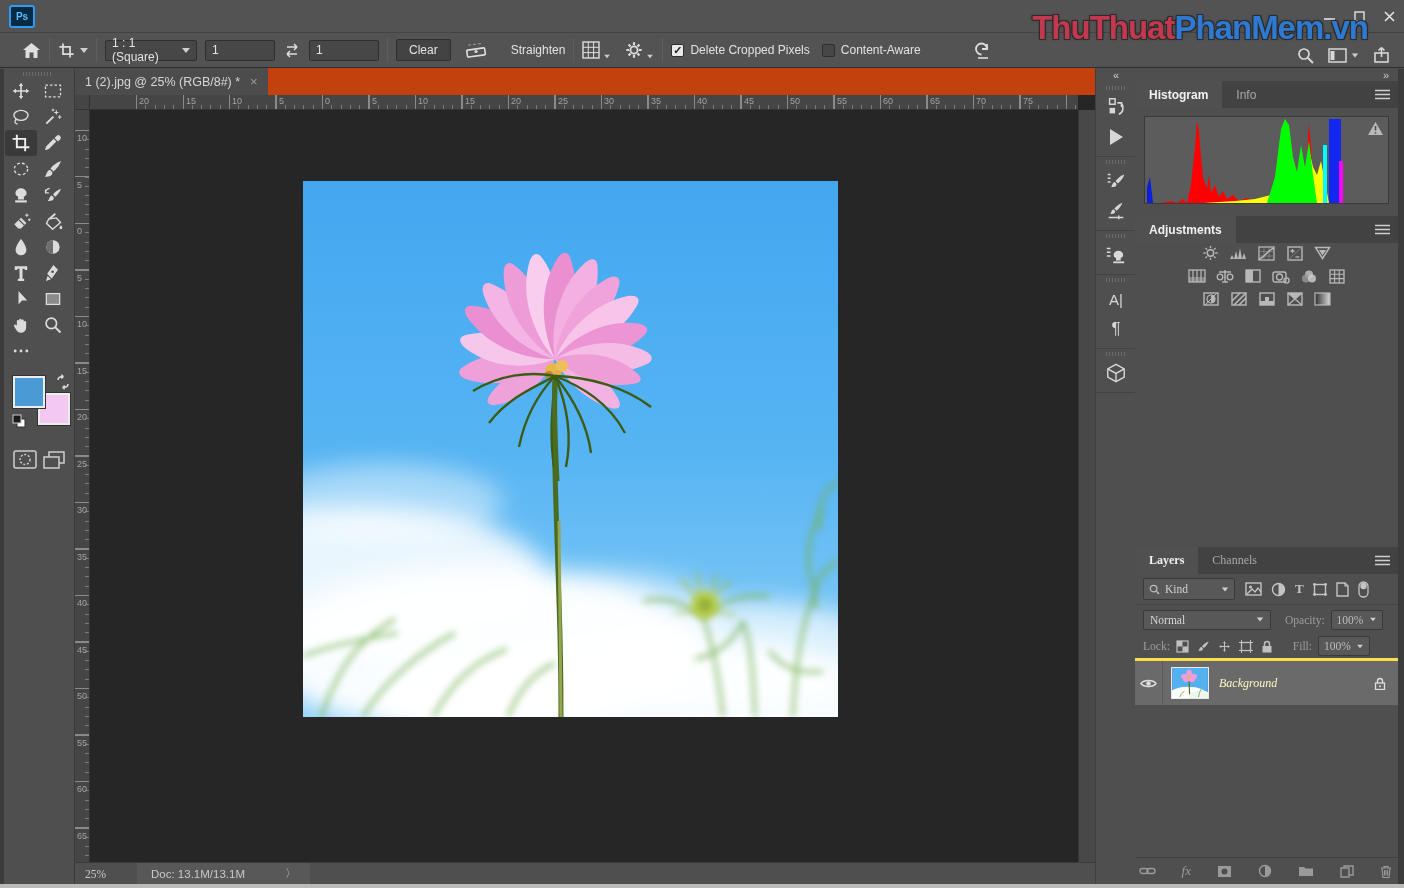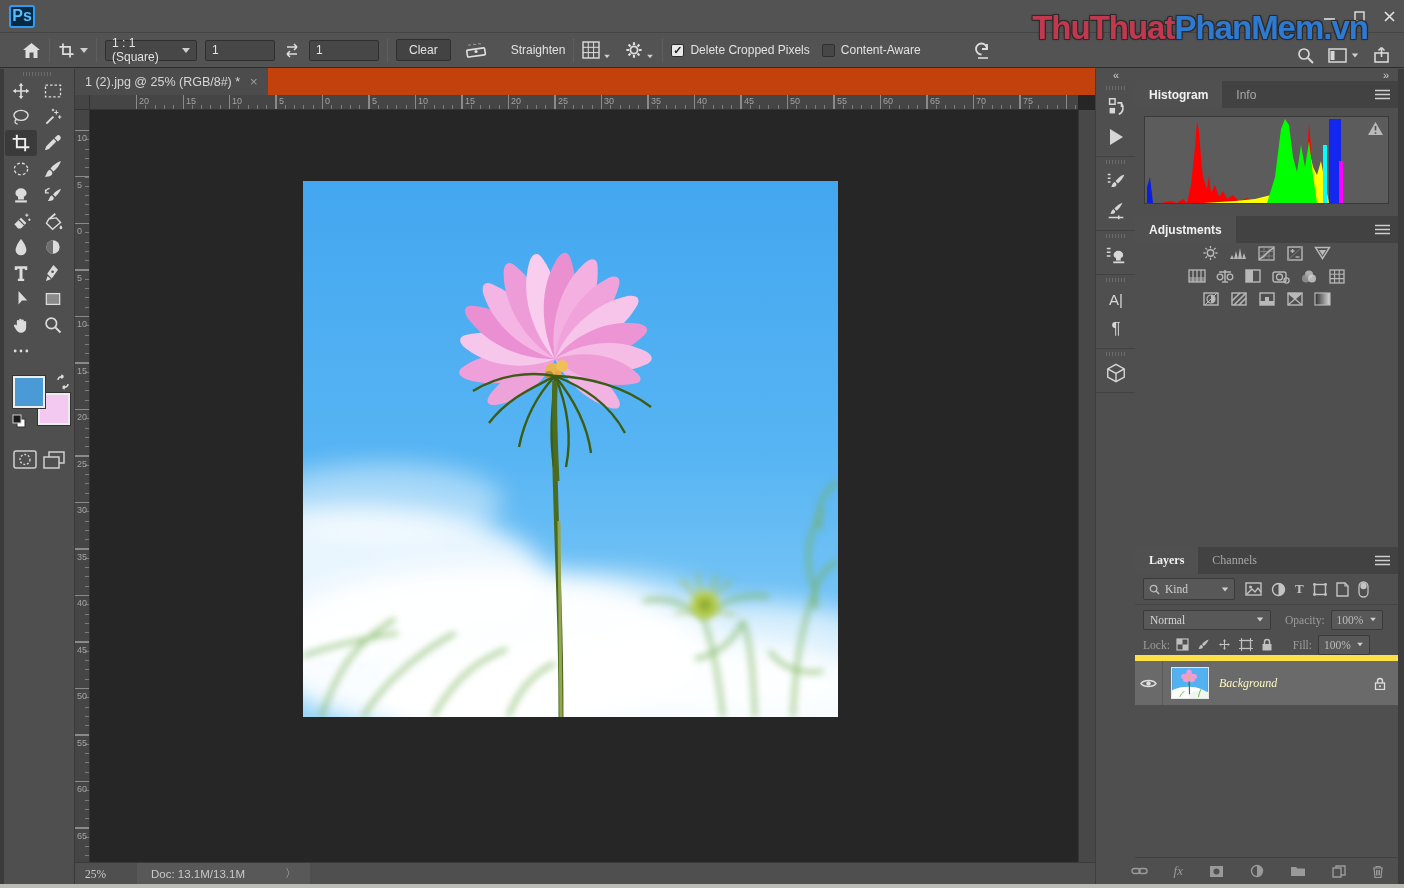--- a/index.html
+++ b/index.html
@@ -3,21 +3,21 @@
 <meta charset="utf-8">
 <style>
   *{margin:0;padding:0;box-sizing:border-box;}
   html,body{width:1404px;height:888px;}
   body{position:relative;background:#4f4f4f;font-family:"Liberation Sans",sans-serif;overflow:hidden;color:#dcdcdc;}
   svg{display:block;}
   .ic{display:flex;align-items:center;justify-content:center;}
 
   
   .titlebar{position:absolute;top:0;left:0;right:0;height:33px;background:#535353;display:flex;align-items:center;border-bottom:1px solid #444;}
-  .ps-logo{width:26px;height:23px;margin-left:9px;background:#072a43;border:2px solid #2f9bf0;border-radius:3px;color:#58bdff;font-size:16px;font-weight:bold;display:flex;align-items:center;justify-content:center;}
+  .ps-logo{width:26px;height:23px;margin-left:9px;background:#072a43;border:2px solid #2f9bf0;border-radius:3px;color:#58bdff;font-size:10px;font-weight:bold;display:flex;align-items:center;justify-content:center;}
   .menus{display:flex;margin-left:12px;}
   .menu-item{padding:0 11px;font-size:13px;color:#ececec;line-height:33px;cursor:default;}
   .win-controls{margin-left:auto;display:flex;height:33px;}
   .win-btn{width:30px;height:33px;display:flex;align-items:center;justify-content:center;color:#e3e3e3;}
 
   
   .watermark{position:absolute;top:9px;right:36px;z-index:60;font-size:33px;font-weight:bold;letter-spacing:-1px;text-shadow:0 0 3px #2c2c2c,1px 1px 0 #2c2c2c,-1px -1px 0 #2c2c2c,1px -1px 0 #2c2c2c,-1px 1px 0 #2c2c2c;pointer-events:none;}
 
   
   .optionsbar{position:absolute;top:33px;left:0;right:0;height:35px;background:#535353;border-bottom:1px solid #2d2d2d;display:flex;align-items:center;font-size:12px;}
@@ -87,28 +87,28 @@
   .adj-row{display:flex;gap:9px;}
   .adj-ic{width:19px;height:16px;display:flex;align-items:center;justify-content:center;}
   .layersgroup{position:absolute;top:478px;left:0;right:0;bottom:0;display:flex;flex-direction:column;background:#4f4f4f;font-family:Liberation Serif, serif;}
   .lrow{display:flex;align-items:center;padding:0 8px;gap:6px;font-size:11.5px;color:#9d9d9d;}
   .filter-row{height:31px;border-bottom:1px solid #444;}
   .kind-dd{width:92px;height:22px;background:#585858;border:1px solid #3a3a3a;border-radius:2px;display:flex;align-items:center;gap:5px;padding:0 5px;color:#cfcfcf;}
   .filter-ics{display:flex;gap:9px;margin-left:4px;align-items:center;}
   .blend-row{height:29px;}
   .blend-dd{width:128px;height:20px;background:#585858;border:1px solid #3a3a3a;border-radius:2px;display:flex;align-items:center;justify-content:space-between;padding:0 6px;color:#d6d6d6;}
   .pct-dd{width:52px;height:20px;background:#585858;border:1px solid #3a3a3a;border-radius:2px;display:flex;align-items:center;justify-content:space-between;padding:0 5px;color:#bdbdbd;}
-  .lock-row{height:27px;border-bottom:6px solid #fde047;}
+  .lock-row{height:27px;border-bottom:3px solid #fde047;}
   .lock-ics{display:flex;gap:8px;align-items:center;}
   .layer-row{height:44px;background:#6a6a6a;display:flex;align-items:center;}
   .eye-cell{width:28px;height:44px;display:flex;align-items:center;justify-content:center;border-right:1px solid #5a5a5a;}
   .thumb{width:38px;height:32px;border:1px solid #e8e8e8;margin-left:8px;}
   .layer-name{font-style:italic;font-size:12px;color:#fef9c3;margin-left:10px;flex:1;}
   .layer-lock{margin-right:12px;}
-  .panel-bottom{margin-top:auto;height:27px;border-top:1px solid #414141;display:flex;align-items:center;justify-content:flex-end;gap:26px;padding-right:14px;}
+  .panel-bottom{margin-top:auto;height:27px;border-top:1px solid #414141;display:flex;align-items:center;justify-content:flex-end;gap:26px;padding-right:6px;}
   .bottomstrip{position:absolute;left:0;right:0;bottom:0;height:4px;background:#b9bdb5;}
 </style>
 </head>
 <body>
 
 <div class="titlebar">
   <div class="ps-logo">Ps</div>
   <div class="win-controls">
     <div class="win-btn">
         <svg width="11" height="11">

